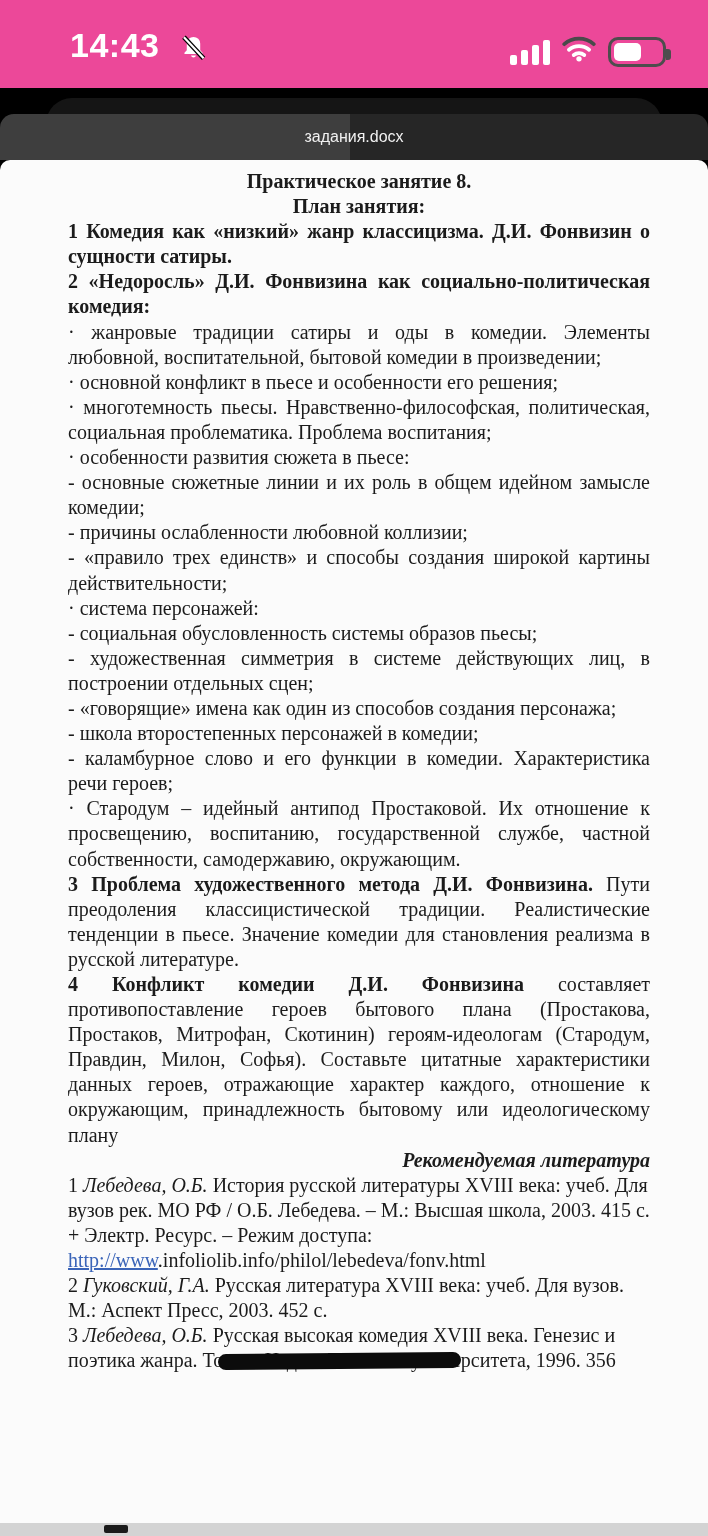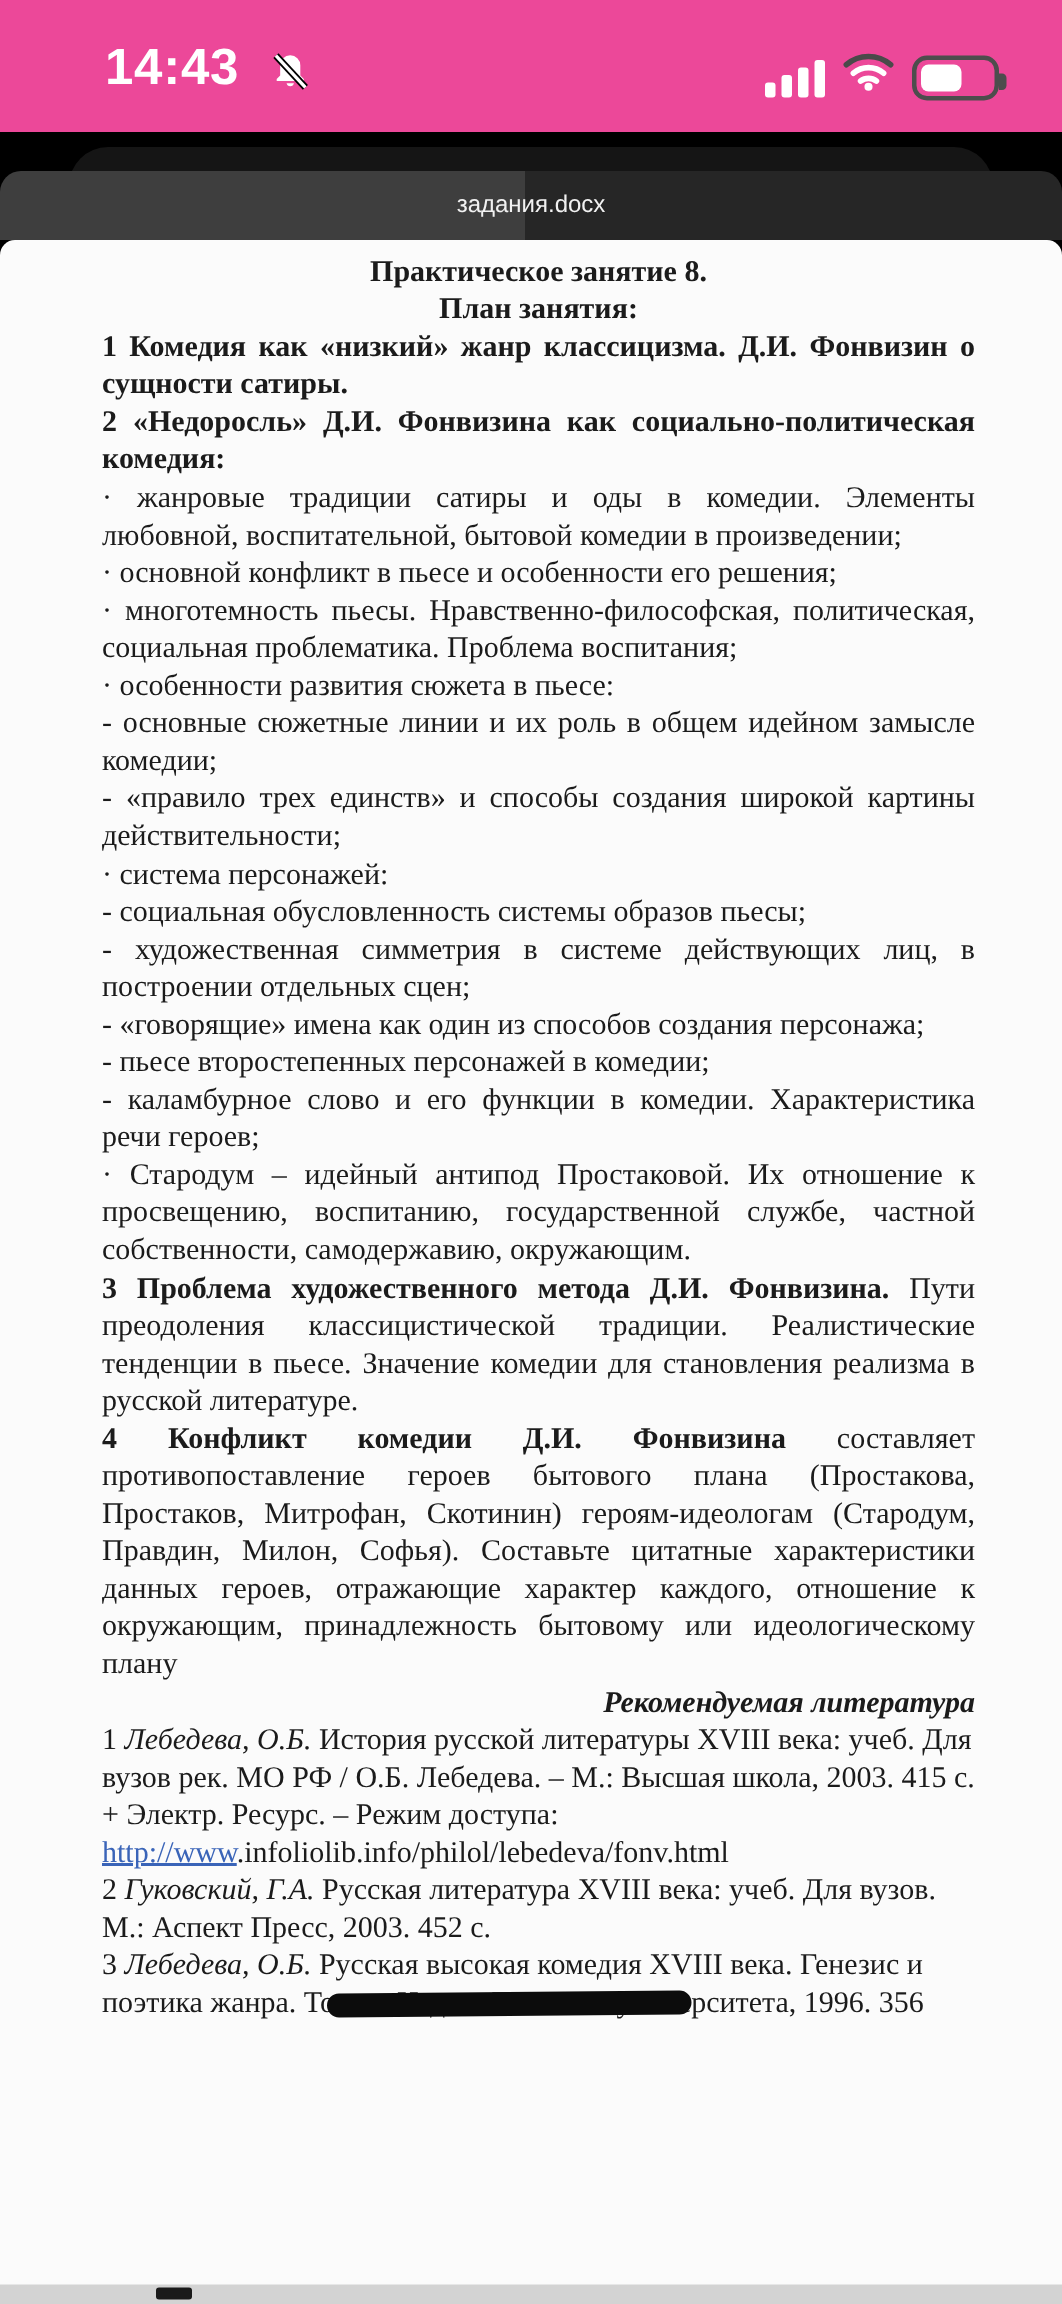--- a/index.html
+++ b/index.html
@@ -105,26 +105,27 @@
     <p class="c b">Практическое занятие 8.</p>
     <p class="c b">План занятия:</p>
     <p class="j b">1 Комедия как «низкий» жанр классицизма. Д.И. Фонвизин о сущности сатиры.</p>
     <p class="j b">2 «Недоросль» Д.И. Фонвизина как социально-политическая комедия:</p>
 
     <p class="j"><span>·</span><span> жанровые традиции сатиры и оды в комедии. Элементы любовной, воспитательной, бытовой комедии в произведении;</span></p>
     <p class="j"><span>·</span><span> основной конфликт в пьесе и особенности его решения;</span></p>
     <p class="j"><span>·</span><span> многотемность пьесы. Нравственно-философская, политическая, социальная проблематика. Проблема воспитания;</span></p>
     <p class="j"><span>·</span><span> особенности развития сюжета в пьесе:</span></p>
     <p class="j"><span>-</span><span> основные сюжетные линии и их роль в общем идейном замысле комедии;</span></p>
+    <p class="j"><span>-</span><span> причины ослабленности любовной коллизии;</span></p>
     <p class="j"><span>-</span><span> «правило трех единств» и способы создания широкой картины действительности;</span></p>
     <p class="j"><span>·</span><span> система персонажей:</span></p>
     <p class="j"><span>-</span><span> социальная обусловленность системы образов пьесы;</span></p>
     <p class="j"><span>-</span><span> художественная симметрия в системе действующих лиц, в построении отдельных сцен;</span></p>
     <p class="j"><span>-</span><span> «говорящие» имена как один из способов создания персонажа;</span></p>
-    <p class="j"><span>-</span><span> пьесе второстепенных персонажей в комедии;</span></p>
+    <p class="j"><span>-</span><span> школа второстепенных персонажей в комедии;</span></p>
     <p class="j"><span>-</span><span> каламбурное слово и его функции в комедии. Характеристика речи героев;</span></p>
     <p class="j"><span>·</span><span> Стародум – идейный антипод Простаковой. Их отношение к просвещению, воспитанию, государственной службе, частной собственности, самодержавию, окружающим.</span></p>
 
     <p class="j"><span class="b">3 Проблема художественного метода Д.И. Фонвизина.</span><span> Пути преодоления классицистической традиции. Реалистические тенденции в пьесе. Значение комедии для становления реализма в русской литературе.</span></p>
     <p class="j"><span class="b">4 Конфликт комедии Д.И. Фонвизина</span><span> составляет противопоставление героев бытового плана (Простакова, Простаков, Митрофан, Скотинин) героям-идеологам (Стародум, Правдин, Милон, Софья). Составьте цитатные характеристики данных героев, отражающие характер каждого, отношение к окружающим, принадлежность бытовому или идеологическому плану</span></p>
 
     <p class="lit-head">Рекомендуемая литература</p>
     <p><span>1 </span><span class="i">Лебедева, О.Б.</span><span> История русской литературы XVIII века: учеб. Для вузов рек. МО РФ / О.Б. Лебедева. – М.: Высшая школа, 2003. 415 с. + Электр. Ресурс. – Режим доступа:</span>
       <a class="link">http://www</a><span>.infoliolib.info/philol/lebedeva/fonv.html</span></p>
     <p><span>2 </span><span class="i">Гуковский, Г.А.</span><span> Русская литература XVIII века: учеб. Для вузов. М.: Аспект Пресс, 2003. 452 с.</span></p>

